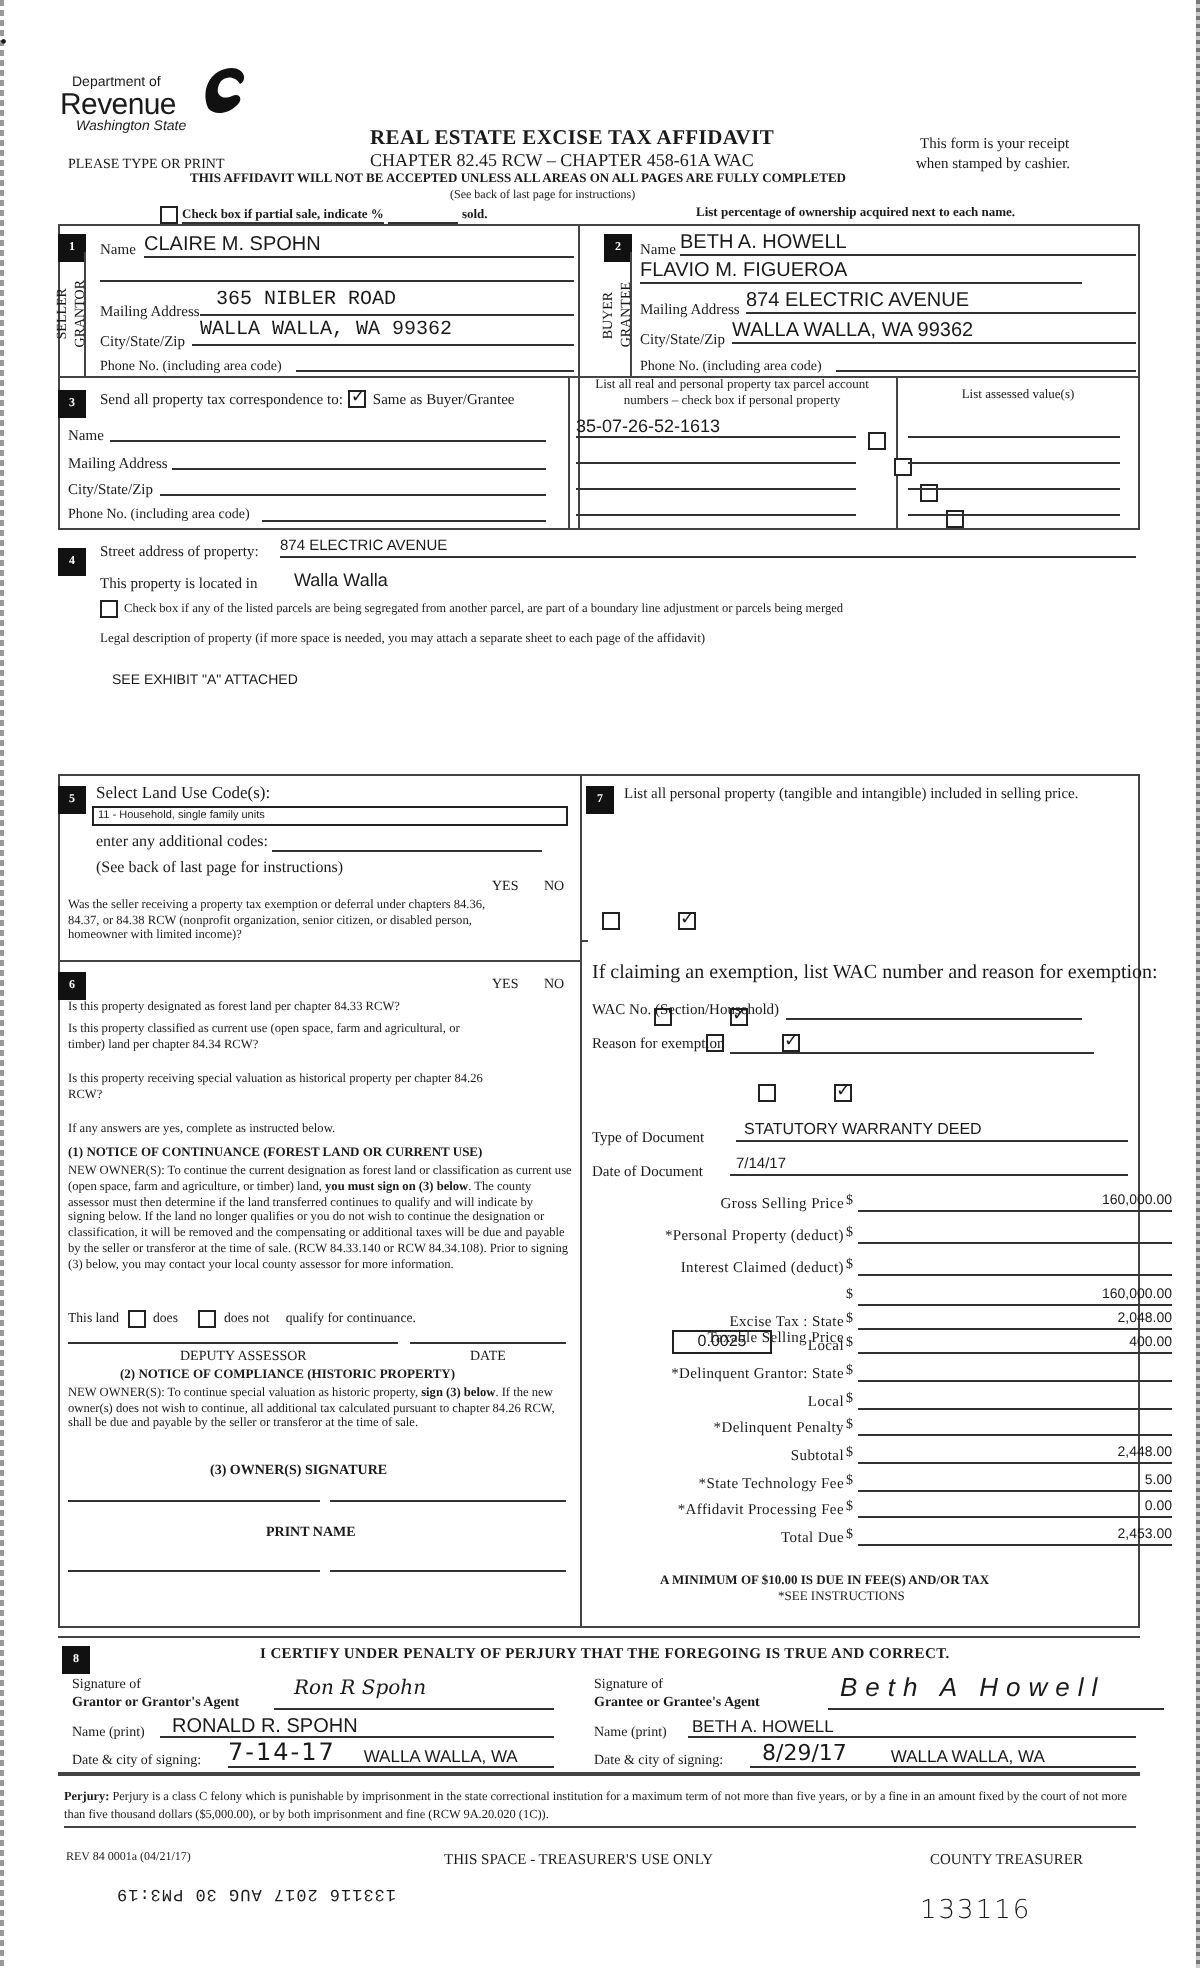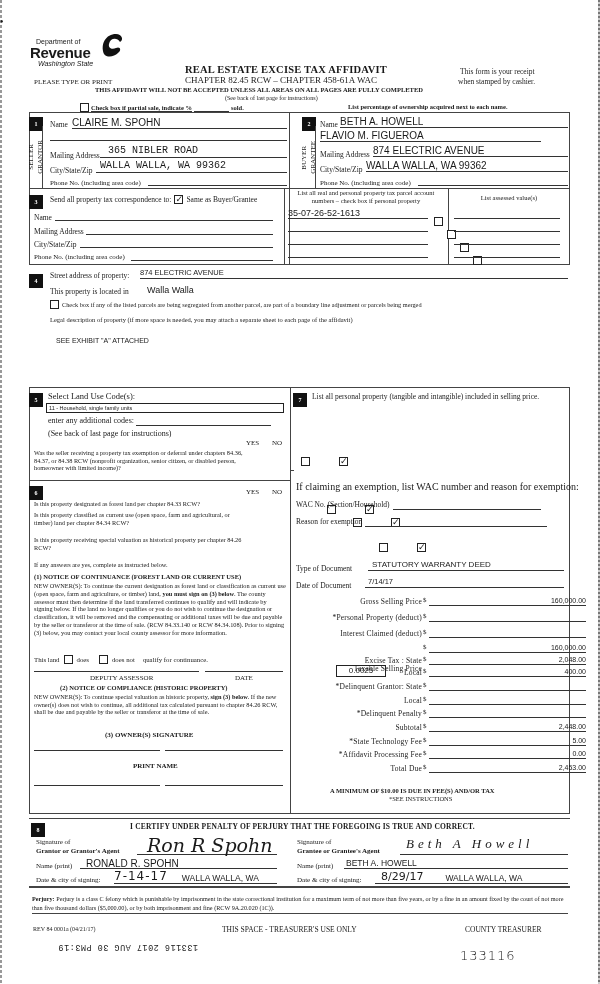--- a/index.html
+++ b/index.html
@@ -25,21 +25,21 @@
 <body>
 
 
 
 <div class="leftedge"></div>
 <div class="rightedge"></div>
 
 
 <div class="abs" style="left:30px;top:32px;width:100px;height:40px">
   <div class="abs sans" style="left:6px;top:6px;font-size:7px">Department of</div>
-  <div class="abs sans" style="left:0;top:12px;font-size:15px;font-weight:bold;letter-spacing:-0.3px">Revenue</div>
+  <div class="abs sans" style="left:0;top:12px;font-size:15px;font-weight:normal;letter-spacing:-0.3px">Revenue</div>
   <div class="abs sans" style="left:8px;top:28px;font-size:7px;font-style:italic">Washington State</div>
   <svg class="abs" style="left:70px;top:0" width="24" height="26" viewBox="0 0 24 26">
     <path d="M4 22 C0 12 6 2 16 2 C22 2 24 8 20 10 C17 5 10 6 9 12 C8 16 12 18 16 16 C20 14 22 18 18 21 C14 25 7 26 4 22Z" fill="#111"></path>
   </svg>
 </div>
 <div class="abs" style="left:0;top:16px;font-size:10px">•</div>
 
 <div class="abs" style="left:185px;top:64px;font-size:10.5px;font-weight:bold;letter-spacing:0.2px">REAL ESTATE EXCISE TAX AFFIDAVIT</div>
 <div class="abs" style="left:34px;top:78px;font-size:7px">PLEASE TYPE OR PRINT</div>
 <div class="abs" style="left:185px;top:75px;font-size:9px">CHAPTER 82.45 RCW – CHAPTER 458-61A WAC</div>
@@ -270,32 +270,32 @@
 <div class="abs" style="left:330px;top:787px;font-size:6.5px;font-weight:bold">A MINIMUM OF $10.00 IS DUE IN FEE(S) AND/OR TAX</div>
 <div class="abs" style="left:389px;top:795px;font-size:6.5px">*SEE INSTRUCTIONS</div>
 
 
 <div class="abs" style="left:29px;top:818px;width:541px;height:70px;border-top:1px solid #444;border-bottom:2px solid #444"></div>
 <div class="abs" style="left:31px;top:818px"><span class="num">8</span></div>
 <div class="abs" style="left:130px;top:822px;font-size:7.5px;font-weight:bold;letter-spacing:0.2px">I CERTIFY UNDER PENALTY OF PERJURY THAT THE FOREGOING IS TRUE AND CORRECT.</div>
 
 <div class="abs" style="left:36px;top:838px;font-size:7px">Signature of</div>
 <div class="abs" style="left:36px;top:847px;font-size:7px;font-weight:bold">Grantor or Grantor's Agent</div>
-<div class="abs line" style="left:137px;top:836px;width:140px;height:19px;font-family:'DejaVu Serif',serif;font-style:italic;font-size:19px;padding-left:10px;line-height:18px">Ron R Spohn</div>
+<div class="abs line" style="left:137px;top:836px;width:140px;height:19px;font-family:'DejaVu Serif',serif;font-style:italic;font-size:10px;padding-left:10px;line-height:18px">Ron R Spohn</div>
 <div class="abs" style="left:36px;top:862px;font-size:7px">Name (print)</div>
 <div class="abs sans line" style="left:80px;top:858px;width:197px;height:11px;font-size:10px;padding-left:6px">RONALD R. SPOHN</div>
 <div class="abs" style="left:36px;top:876px;font-size:7px">Date &amp; city of signing:</div>
 <div class="abs line" style="left:114px;top:870px;width:163px;height:14px;display:flex;gap:14px;align-items:flex-end">
   <span style="font-family:'DejaVu Sans',sans-serif;font-size:12px;letter-spacing:1px">7-14-17</span>
   <span class="sans" style="font-size:8.5px">WALLA WALLA, WA</span>
 </div>
 
 <div class="abs" style="left:297px;top:838px;font-size:7px">Signature of</div>
 <div class="abs" style="left:297px;top:847px;font-size:7px;font-weight:bold">Grantee or Grantee's Agent</div>
-<div class="abs line" style="left:400px;top:834px;width:168px;height:21px;font-family:Liberation Serif, serif;font-style:italic;font-size:13px;padding-left:6px;line-height:20px;letter-spacing:4px">Beth A Howell</div>
+<div class="abs line" style="left:414px;top:834px;width:168px;height:21px;font-family:Liberation Sans, sans-serif;font-style:italic;font-size:13px;padding-left:6px;line-height:20px;letter-spacing:4px">Beth A Howell</div>
 <div class="abs" style="left:297px;top:862px;font-size:7px">Name (print)</div>
 <div class="abs sans line" style="left:344px;top:858px;width:224px;height:11px;font-size:8.5px;padding-left:2px">BETH A. HOWELL</div>
 <div class="abs" style="left:297px;top:876px;font-size:7px">Date &amp; city of signing:</div>
 <div class="abs line" style="left:375px;top:870px;width:193px;height:14px;display:flex;gap:22px;align-items:flex-end">
   <span style="font-family:'DejaVu Sans',sans-serif;font-size:11px;padding-left:6px">8/29/17</span>
   <span class="sans" style="font-size:8.5px">WALLA WALLA, WA</span>
 </div>
 
 
 <div class="abs" style="left:32px;top:895px;width:536px;font-size:6.2px;line-height:8.5px;border-bottom:1px solid #444;padding-bottom:1px"><b>Perjury:</b><span> Perjury is a class C felony which is punishable by imprisonment in the state correctional institution for a maximum term of not more than five years, or by a fine in an amount fixed by the court of not more than five thousand dollars ($5,000.00), or by both imprisonment and fine (RCW 9A.20.020 (1C)).</span></div>

